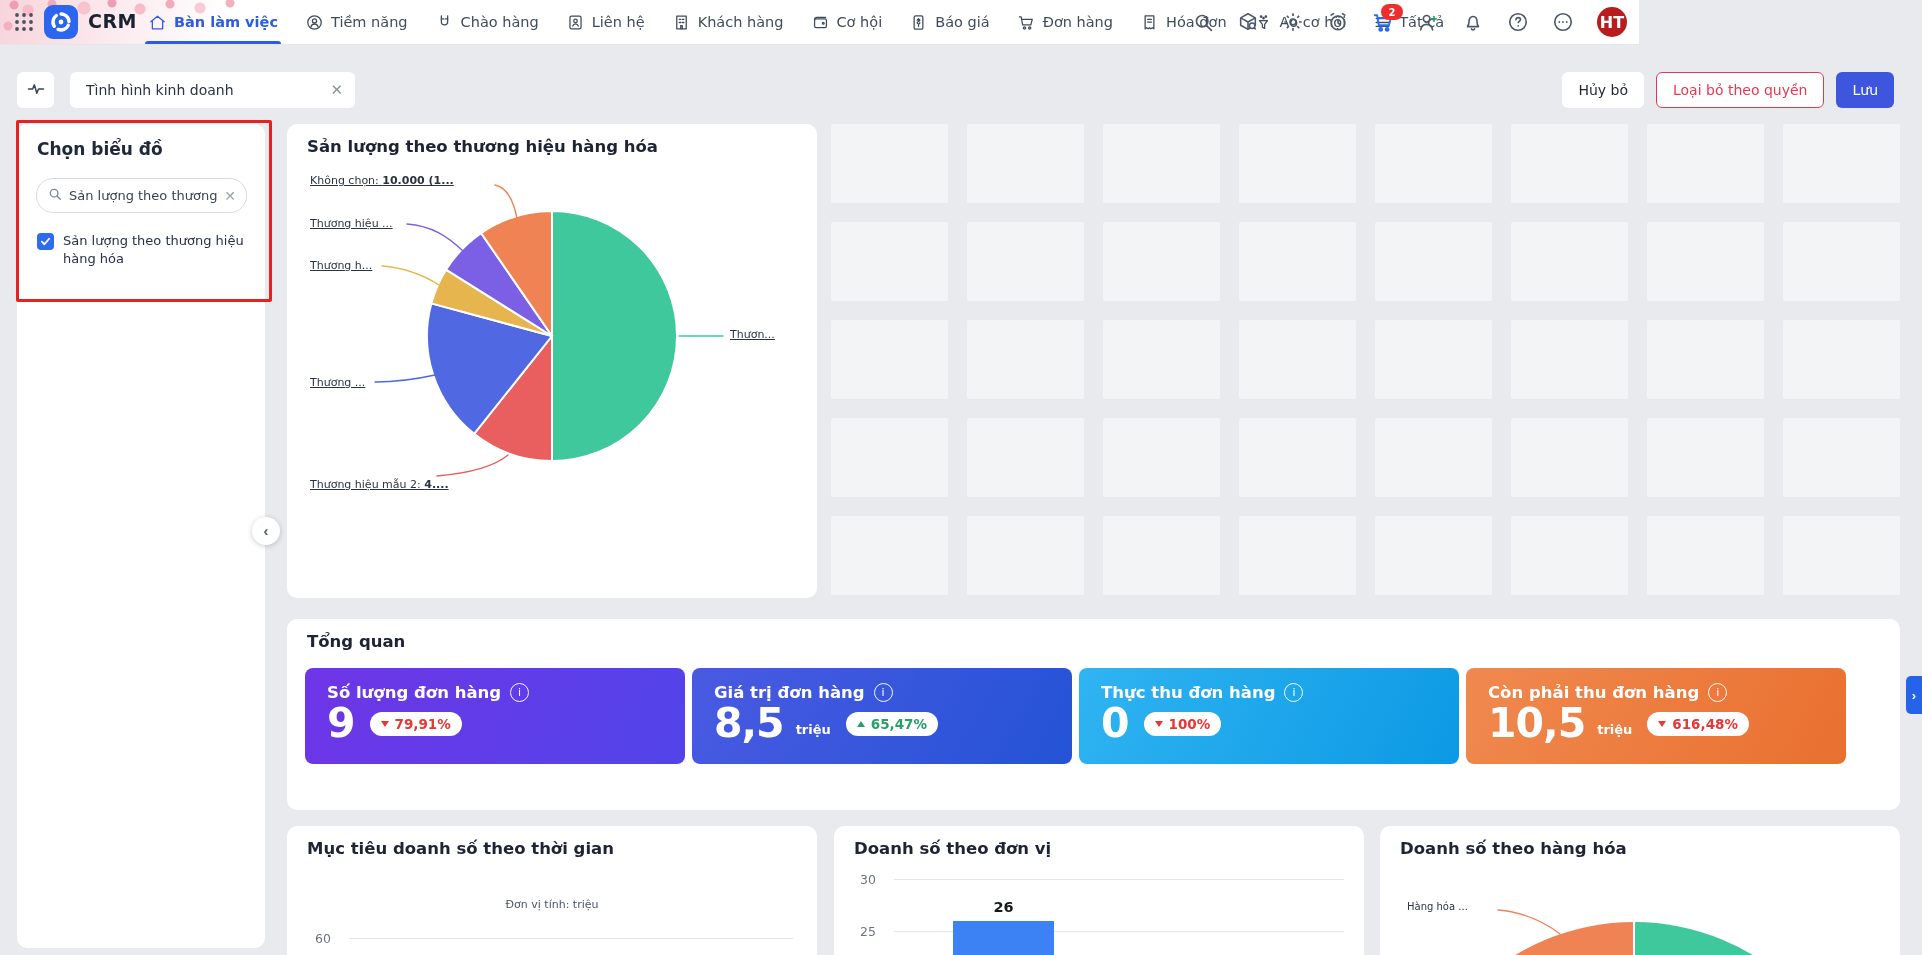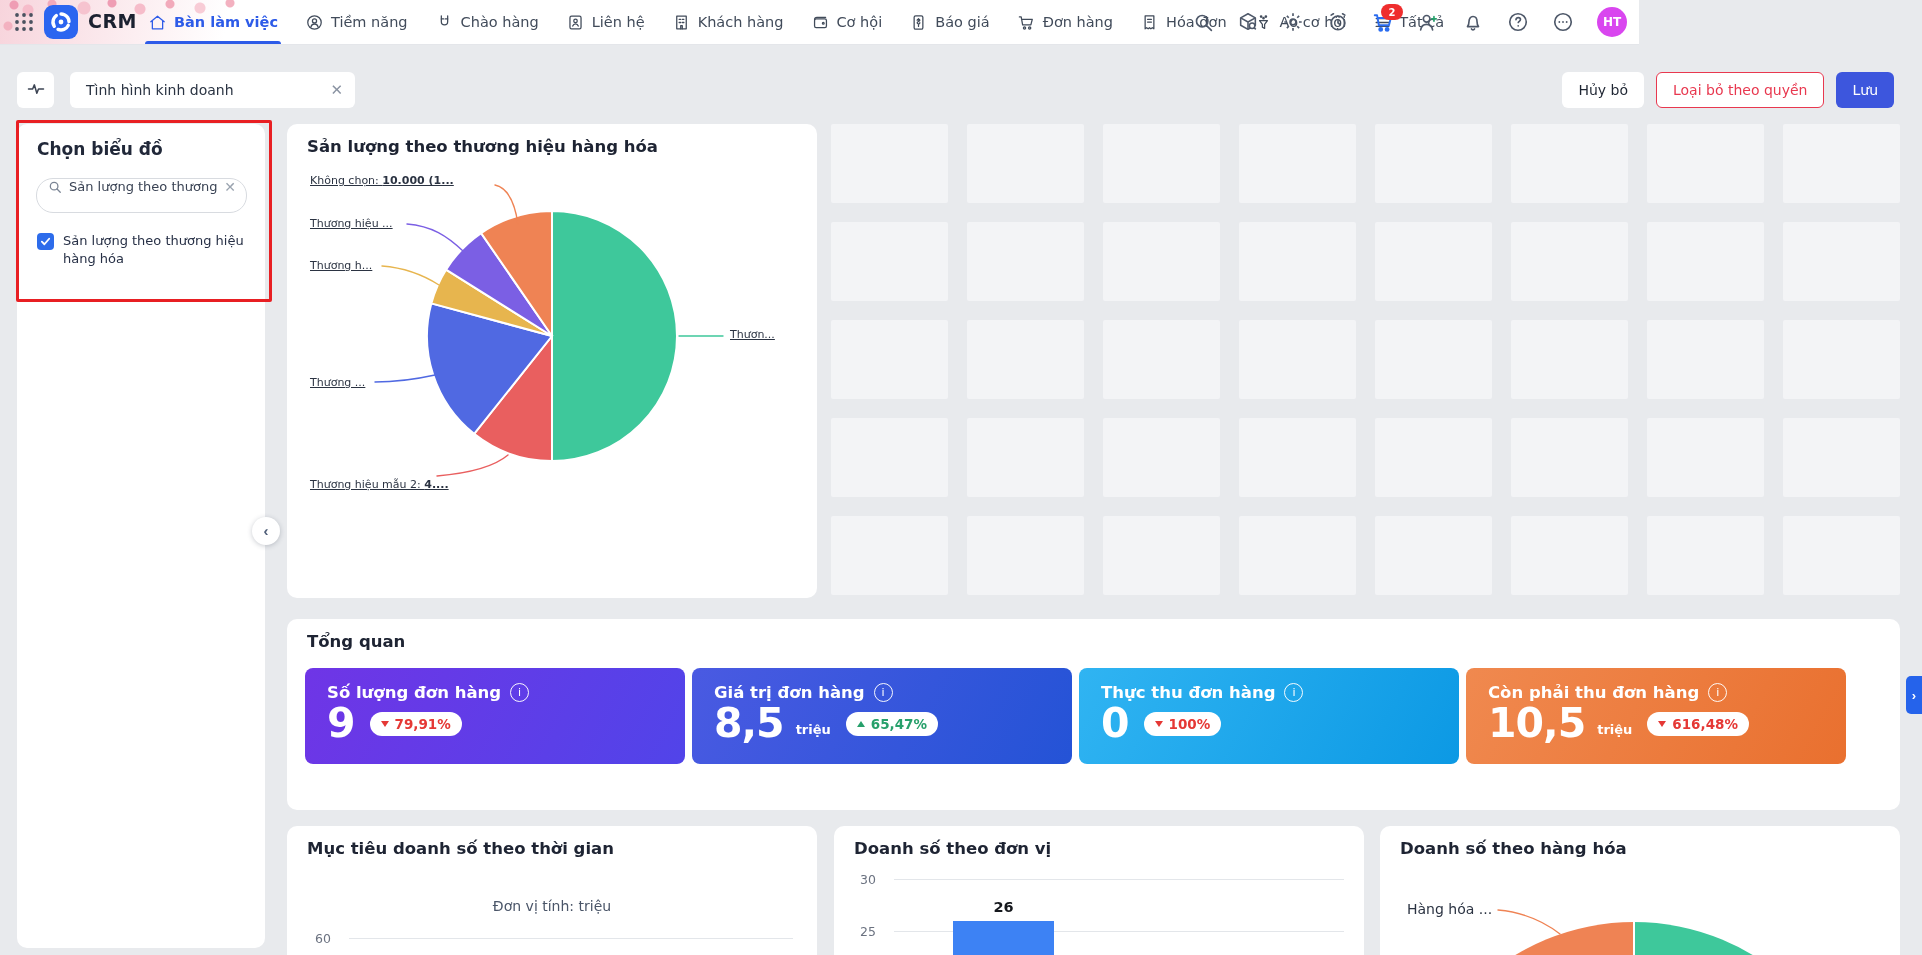--- a/index.html
+++ b/index.html
@@ -25,36 +25,36 @@
   .logo{position:absolute;left:44px;top:5px;width:34px;height:34px;}
   .brand{position:absolute;left:88px;top:10px;font-size:19px;font-weight:800;color:#1b2130;letter-spacing:.5px;}
   .mainnav{position:absolute;left:148px;top:0;height:44px;display:flex;align-items:center;}
   .nav-item{position:relative;height:44px;display:flex;align-items:center;gap:7px;margin-right:27px;font-size:14.5px;color:#414b5a;cursor:pointer;white-space:nowrap;}
   .nav-item svg{display:block;}
   .nav-item.active{color:#2d5be8;font-weight:600;}
   .nav-item.active::after{content:"";position:absolute;left:-3px;right:-3px;bottom:0;height:3px;background:#2d5be8;border-radius:3px 3px 0 0;}
   .top-actions{position:absolute;right:12px;top:0;height:44px;display:flex;align-items:center;gap:23px;}
   .tico{position:relative;width:22px;height:22px;display:flex;align-items:center;justify-content:center;cursor:pointer;color:#4e5869;}
   .cart-badge{position:absolute;top:-7px;right:-9px;min-width:16px;height:16px;border-radius:8px;background:#ef2d2d;color:#fff;font-size:10px;font-weight:700;display:flex;align-items:center;justify-content:center;padding:0 3px;}
-  .avatar{width:30px;height:30px;border-radius:50%;background:#d946ef;color:#fff;font-size:12px;font-weight:700;display:flex;align-items:center;justify-content:center;cursor:pointer;text-align:right;}
+  .avatar{width:30px;height:30px;border-radius:50%;background:#b91c1c;color:#fff;font-size:16px;font-weight:700;display:flex;align-items:center;justify-content:center;cursor:pointer;text-align:right;}
 
   
   .pulse-btn{position:absolute;left:17px;top:72px;width:37px;height:36px;background:#fff;border:none;border-radius:6px;display:flex;align-items:center;justify-content:center;cursor:pointer;}
   .view-tab{position:absolute;left:70px;top:72px;width:257px;height:36px;background:#fff;border-radius:6px;display:flex;align-items:center;padding:0 12px 0 16px;font-size:14px;color:#2a3342;cursor:pointer;}
   .view-tab .tab-close{margin-left:auto;color:#8a93a2;font-size:15px;cursor:pointer;}
   .toolbar-right{position:absolute;right:28px;top:72px;display:flex;gap:12px;}
   .btn{height:36px;border-radius:6px;font-size:14px;font-family:inherit;padding:0 16px;cursor:pointer;border:none;}
   .btn-plain{background:#fff;color:#1f2633;}
   .btn-danger-outline{background:#fff;color:#e8384f;border:1px solid #e8384f;}
   .btn-primary{background:#3d56dd;color:#fff;min-width:46px;}
 
   
   .sidebar{position:absolute;left:17px;top:124px;width:248px;height:824px;background:#fff;border-radius:10px;}
   .sidebar-title{margin:15px 0 0 20px;font-size:17px;font-weight:700;color:#212839;}
-  .search-box{margin:19px 18px 0 19px;height:33px;border:1px solid #d8dbe0;border-radius:17px;display:flex;padding:0 10px 0 11px;gap:7px;background:#fff;}
+  .search-box{margin:19px 18px 0 19px;height:33px;border:1px solid #d8dbe0;border-radius:17px;display:flex;align-items:center;padding:0 10px 0 11px;gap:7px;background:#fff;}
   .search-box .sv{flex:1;font-size:13px;color:#3a4354;white-space:nowrap;overflow:hidden;}
   .search-box .clear{color:#9aa3af;font-size:14px;cursor:pointer;}
   .cb-row{margin:19px 16px 0 20px;display:flex;gap:9px;align-items:flex-start;cursor:pointer;}
   .cb{width:17px;height:17px;border-radius:4px;background:#2d6ceb;flex:0 0 auto;display:flex;align-items:center;justify-content:center;margin-top:1px;}
   .cb-label{font-size:13px;color:#273046;line-height:1.35;}
   .red-annotation{position:absolute;left:16px;top:120px;width:250px;height:176px;border:3px solid #e81f23;border-radius:2px;pointer-events:none;z-index:60;}
   .collapse-btn{position:absolute;left:252px;top:517px;width:28px;height:28px;border:none;border-radius:50%;background:#fff;box-shadow:0 1px 5px rgba(40,50,70,.25);color:#51607a;font-size:15px;font-weight:700;cursor:pointer;z-index:30;display:flex;align-items:center;justify-content:center;padding:0 0 2px 0;}
 
   
   .card{position:absolute;background:#fff;border-radius:10px;}
@@ -82,29 +82,29 @@
   .kpi-value{font-size:41px;font-weight:700;letter-spacing:-1px;line-height:1;}
   .kpi-unit{font-size:13px;font-weight:700;align-self:flex-end;margin:0 0 7px -3px;}
   .kpi-badge{background:#fff;border-radius:14px;padding:4px 11px;font-size:13.5px;font-weight:700;display:flex;align-items:center;gap:6px;}
   .kpi-badge.down{color:#e53835;} .kpi-badge.up{color:#27a06b;}
   .tri-down{width:0;height:0;border-left:4.5px solid transparent;border-right:4.5px solid transparent;border-top:6px solid currentColor;}
   .tri-up{width:0;height:0;border-left:4.5px solid transparent;border-right:4.5px solid transparent;border-bottom:6px solid currentColor;}
   .edge-tab{position:absolute;left:1906px;top:676px;width:16px;height:38px;background:#2563eb;border:none;border-radius:5px 0 0 5px;color:#fff;font-size:13px;font-weight:700;cursor:pointer;z-index:30;padding:0;}
 
   
   .goal-card{left:287px;top:826px;width:530px;height:180px;}
-  .goal-note{position:absolute;left:0;top:72px;width:100%;text-align:center;font-size:14px;color:#4a5568;}
+  .goal-note{position:absolute;left:0;top:72px;width:100%;text-align:center;font-size:11px;color:#4a5568;}
   .ytick{position:absolute;font-size:12.5px;color:#6b7280;}
   .gline{position:absolute;height:1px;background:#e3e6ea;}
   .unit-card{left:834px;top:826px;width:530px;height:180px;}
   .bar-label{position:absolute;left:119px;width:101px;text-align:center;top:76px;font-size:14.5px;font-weight:700;color:#15181d;}
   .unit-bar{position:absolute;left:119px;width:101px;background:#3d82f4;}
   .product-card{left:1380px;top:826px;width:520px;height:180px;overflow:hidden;}
   .prod-svg{position:absolute;left:0;top:0;width:520px;height:180px;}
-  .prod-callout{position:absolute;left:27px;top:75px;font-size:14px;color:#2b3342;}
+  .prod-callout{position:absolute;left:27px;top:75px;font-size:10px;color:#2b3342;}
 </style>
 </head>
 <body>
 
 <div id="stage">
 
   <header class="topbar">
     <div class="sakura"></div>
     <div class="grid-icon">
       <svg width="22" height="22" viewBox="0 0 22 22">

